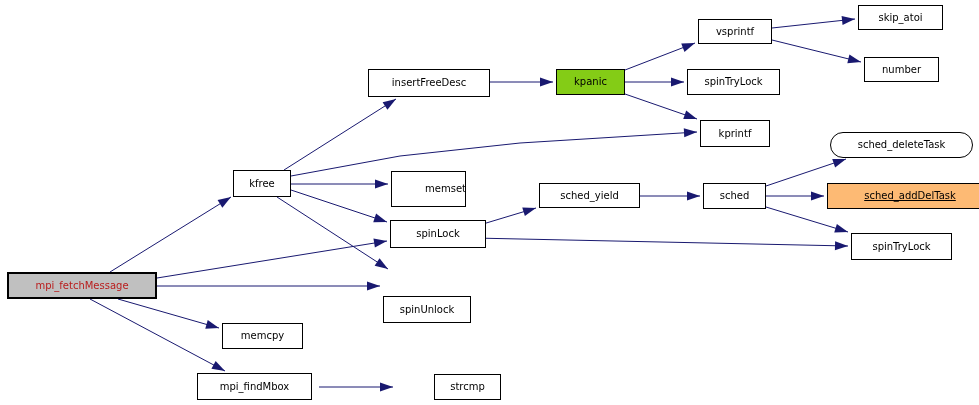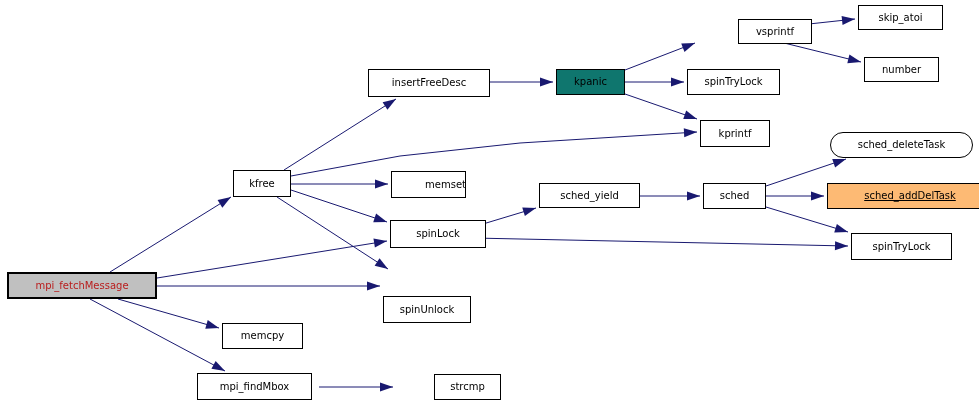--- a/index.html
+++ b/index.html
@@ -91,28 +91,28 @@
       <polygon points="536,208 522.2543708395663,207.4453118138686 524.8530469992502,216.0619748696629" fill="#191970"></polygon>
       <path d="M473,238 L848,246" fill="none" stroke="#191970" stroke-width="1"></path>
       <polygon points="848,246 835.0989353749856,241.22375340448164 834.9069790507449,250.22170610326728" fill="#191970"></polygon>
       <path d="M319,387 L393,387" fill="none" stroke="#191970" stroke-width="1"></path>
       <polygon points="393,387 380,382.5 380,391.5" fill="#191970"></polygon>
     </svg>
   <div id="nodes-layer">
       <div class="node highlight" style="left: 7px; top: 272px; width: 150px; height: 27px; border-color: rgb(0, 0, 0); background: rgb(192, 192, 192); color: #b91c1c;">mpi_fetchMessage</div>
       <div class="node" style="left: 233px; top: 170px; width: 58px; height: 27px; border-color: rgb(0, 0, 0); background: rgb(255, 255, 255); color: rgb(0, 0, 0);">kfree</div>
       <div class="node" style="left: 368px; top: 69px; width: 122px; height: 28px; border-color: rgb(0, 0, 0); background: rgb(255, 255, 255); color: rgb(0, 0, 0);">insertFreeDesc</div>
-      <div class="node" style="left: 391px; top: 171px; width: 75px; height: 27px; border-color: rgb(0, 0, 0); background: rgb(255, 255, 255); color: rgb(0, 0, 0); padding-left: 34px;">memset</div>
+      <div class="node" style="left: 391px; top: 171px; width: 75px; height: 36px; border-color: rgb(0, 0, 0); background: rgb(255, 255, 255); color: rgb(0, 0, 0); padding-left: 34px;">memset</div>
       <div class="node" style="left: 390px; top: 220px; width: 96px; height: 28px; border-color: rgb(0, 0, 0); background: rgb(255, 255, 255); color: rgb(0, 0, 0);">spinLock</div>
       <div class="node" style="left: 383px; top: 272px; width: 88px; height: 27px; border-color: rgb(0, 0, 0); background: rgb(255, 255, 255); color: rgb(0, 0, 0); margin-top: 24px;">spinUnlock</div>
       <div class="node" style="left: 222px; top: 323px; width: 81px; height: 26px; border-color: rgb(0, 0, 0); background: rgb(255, 255, 255); color: rgb(0, 0, 0);">memcpy</div>
       <div class="node" style="left: 197px; top: 373px; width: 115px; height: 27px; border-color: rgb(0, 0, 0); background: rgb(255, 255, 255); color: rgb(0, 0, 0);">mpi_findMbox</div>
       <div class="node" style="left: 396px; top: 374px; width: 67px; height: 26px; border-color: rgb(0, 0, 0); background: rgb(255, 255, 255); color: rgb(0, 0, 0); margin-left: 38px;">strcmp</div>
-      <div class="node" style="left: 556px; top: 69px; width: 69px; height: 26px; border-color: rgb(0, 0, 0); background: #0f766e; color: rgb(0, 0, 0);">kpanic</div>
-      <div class="node" style="left: 698px; top: 19px; width: 74px; height: 25px; border-color: rgb(0, 0, 0); background: rgb(255, 255, 255); color: rgb(0, 0, 0); margin-left: 40px;">vsprintf</div>
+      <div class="node" style="left: 556px; top: 69px; width: 69px; height: 26px; border-color: rgb(0, 0, 0); background: #84cc16; color: rgb(0, 0, 0);">kpanic</div>
+      <div class="node" style="left: 698px; top: 19px; width: 74px; height: 25px; border-color: rgb(0, 0, 0); background: rgb(255, 255, 255); color: rgb(0, 0, 0);">vsprintf</div>
       <div class="node" style="left: 687px; top: 69px; width: 93px; height: 26px; border-color: rgb(0, 0, 0); background: rgb(255, 255, 255); color: rgb(0, 0, 0);">spinTryLock</div>
       <div class="node" style="left: 700px; top: 120px; width: 70px; height: 27px; border-color: rgb(0, 0, 0); background: rgb(255, 255, 255); color: rgb(0, 0, 0);">kprintf</div>
       <div class="node" style="left: 858px; top: 5px; width: 85px; height: 25px; border-color: rgb(0, 0, 0); background: rgb(255, 255, 255); color: rgb(0, 0, 0);">skip_atoi</div>
       <div class="node" style="left: 864px; top: 57px; width: 75px; height: 25px; border-color: rgb(0, 0, 0); background: rgb(255, 255, 255); color: rgb(0, 0, 0);">number</div>
       <div class="node" style="left: 830px; top: 132px; width: 143px; height: 26px; border-color: rgb(0, 0, 0); background: rgb(255, 255, 255); color: rgb(0, 0, 0); border-radius: 13px;">sched_deleteTask</div>
       <div class="node" style="left: 539px; top: 183px; width: 101px; height: 25px; border-color: rgb(0, 0, 0); background: rgb(255, 255, 255); color: rgb(0, 0, 0);">sched_yield</div>
       <div class="node" style="left: 703px; top: 183px; width: 63px; height: 26px; border-color: rgb(0, 0, 0); background: rgb(255, 255, 255); color: rgb(0, 0, 0);">sched</div>
       <div class="node" style="left: 827px; top: 183px; width: 166px; height: 26px; border-color: rgb(0, 0, 0); background: #fdba74; color: rgb(0, 0, 0); text-decoration: underline;">sched_addDelTask</div>
       <div class="node" style="left: 851px; top: 233px; width: 101px; height: 27px; border-color: rgb(0, 0, 0); background: rgb(255, 255, 255); color: rgb(0, 0, 0);">spinTryLock</div>
     </div>

